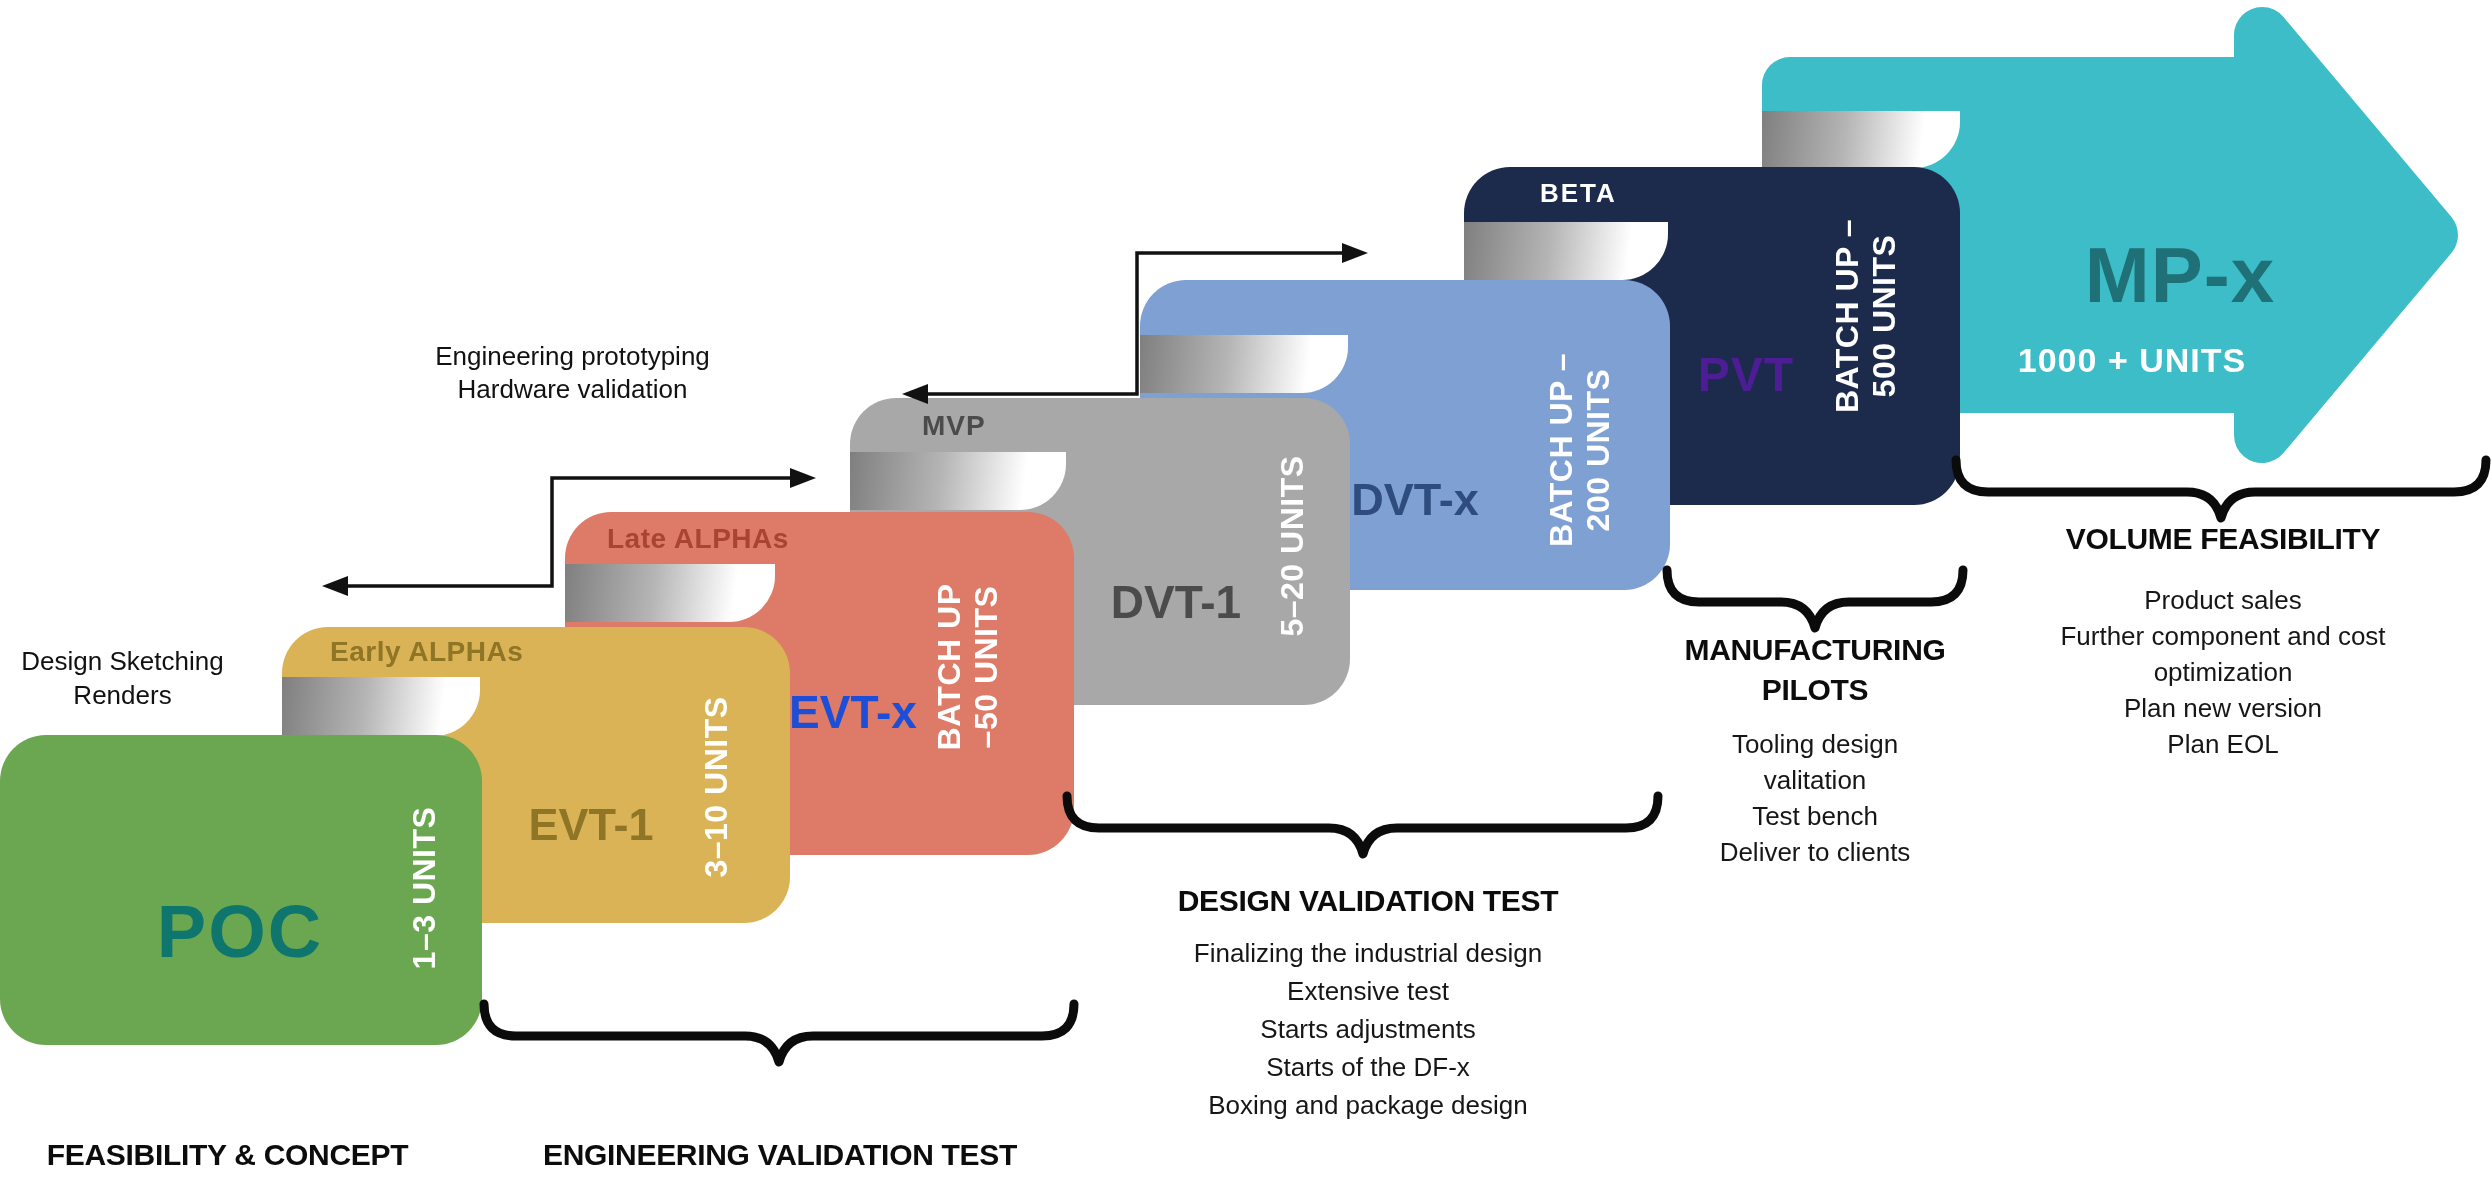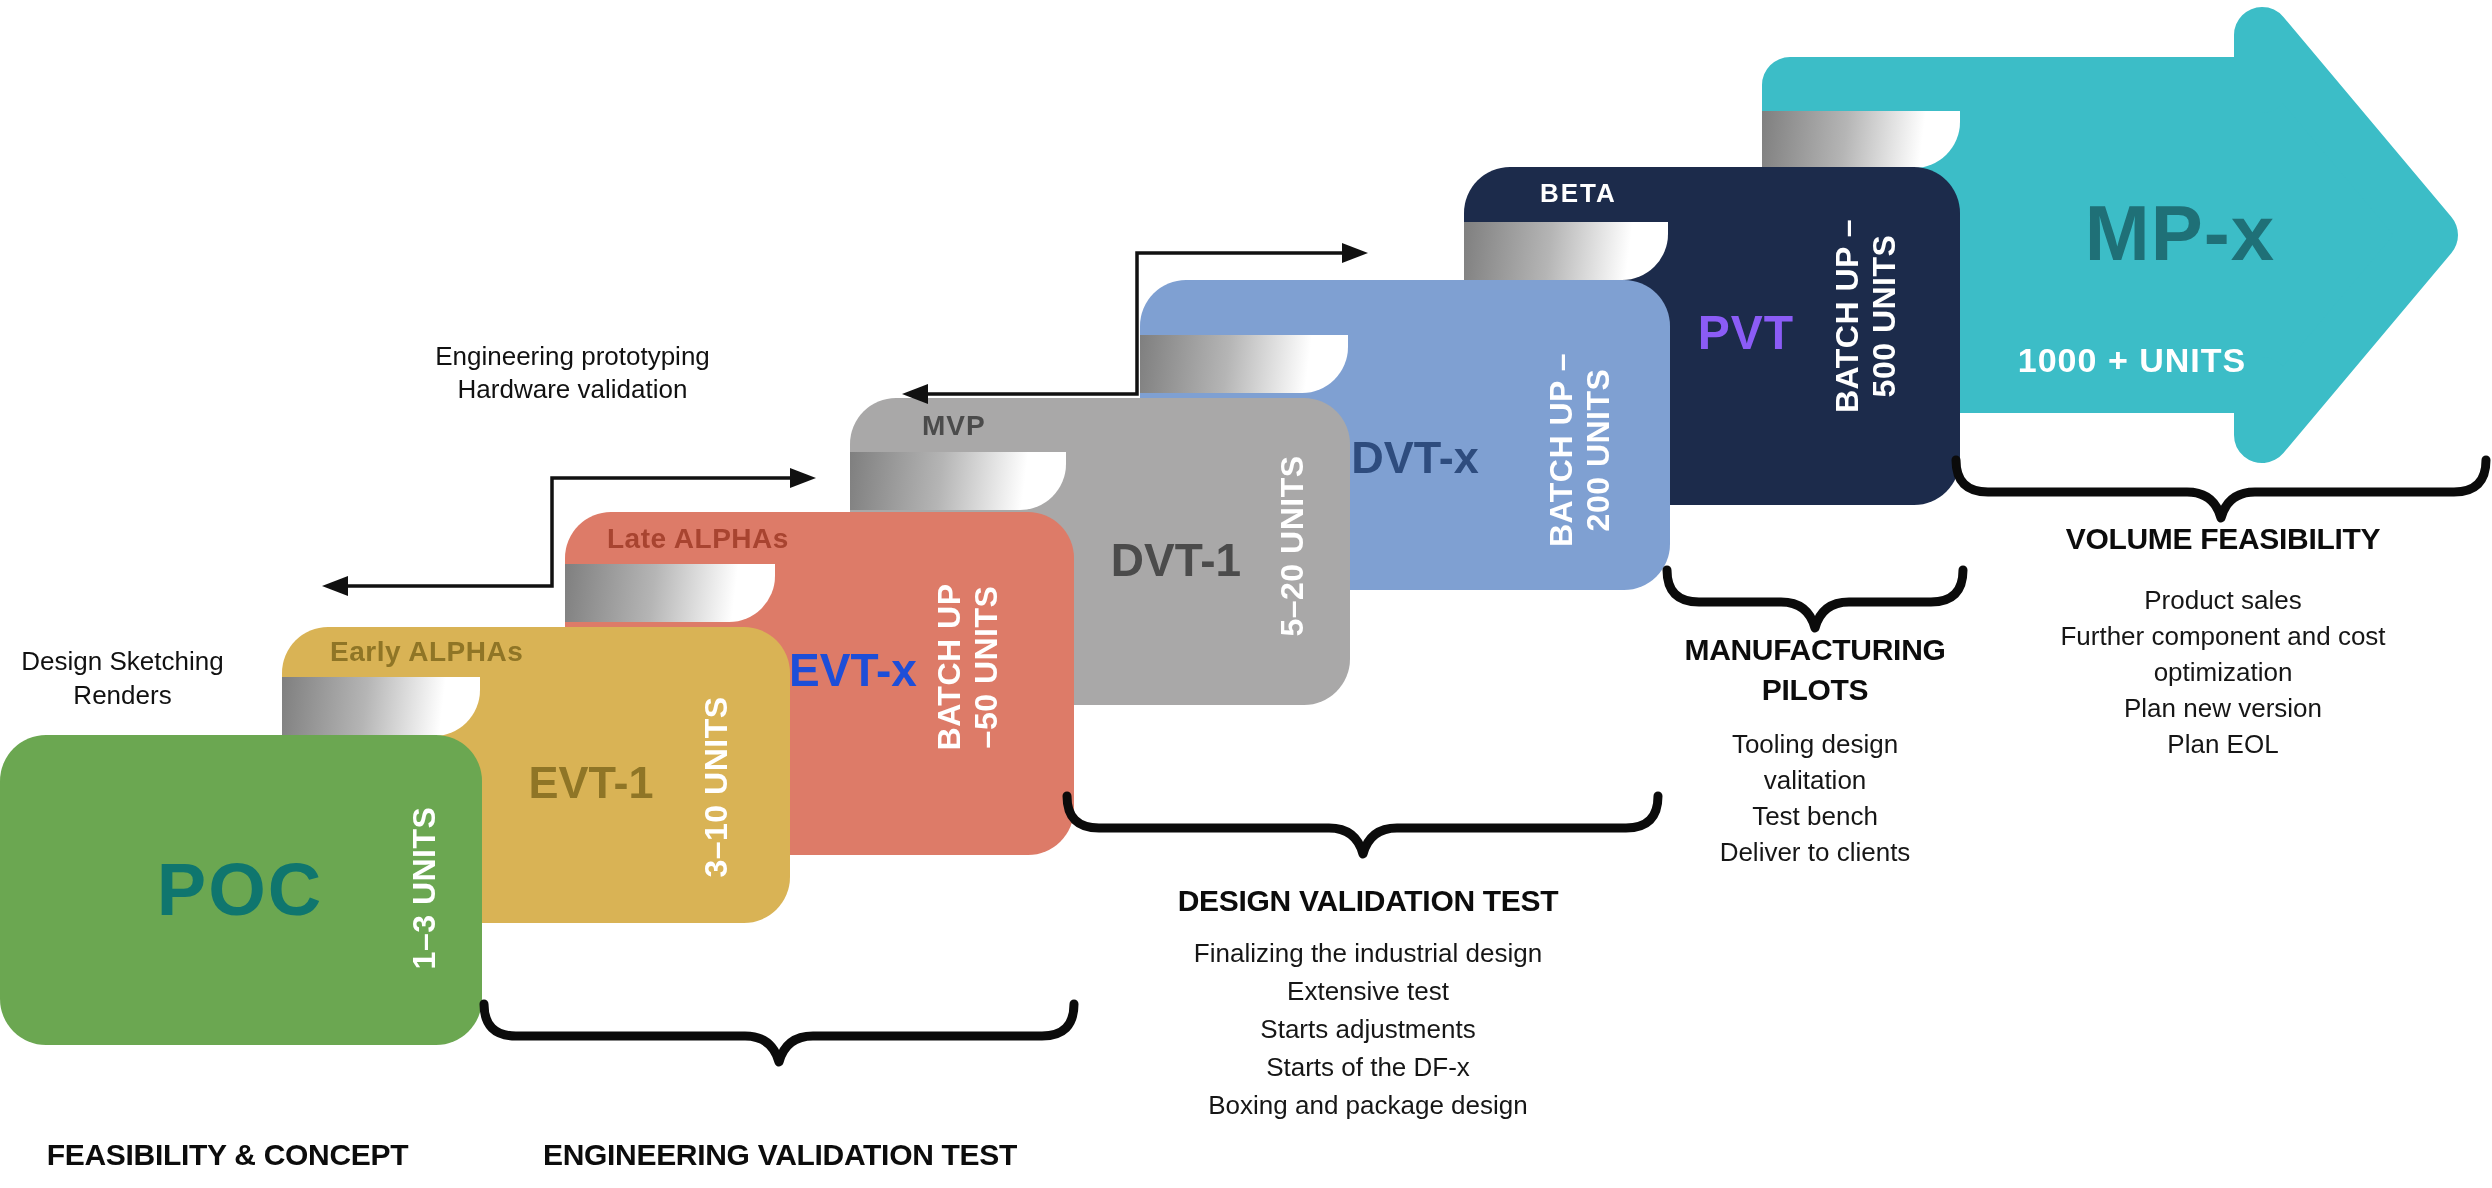--- a/index.html
+++ b/index.html
@@ -25,27 +25,27 @@
   .curl-mpx{left:1762px;top:111px;width:198px;height:57px;}
 
   
   .tab{position:absolute;display:flex;align-items:center;font-weight:bold;font-size:28px;letter-spacing:.5px;white-space:nowrap;}
   .lbl-evt1{left:330px;top:627px;height:50px;color:#8F7526;}
   .lbl-evtx{left:607px;top:514px;height:50px;color:#A84430;}
   .lbl-dvt1{left:922px;top:402px;height:48px;color:#4B4B4B;letter-spacing:1px;}
   .lbl-pvt{left:1540px;top:170px;height:46px;color:#ffffff;font-size:26px;letter-spacing:2px;text-align:center;}
 
   
-  .title{position:absolute;font-weight:bold;white-space:nowrap;transform:translate(-50%,-50%);}
+  .title{position:absolute;font-weight:bold;white-space:nowrap;transform:translate(-50%,-50%);margin-top:42px;}
   .t-poc{left:240px;top:889px;font-size:74px;color:#0f766e;letter-spacing:2px;}
   .t-evt1{left:591px;top:783px;font-size:45px;color:#8F7526;}
   .t-evtx{left:853px;top:670px;font-size:46px;color:#1d4ed8;}
   .t-dvt1{left:1176px;top:560px;font-size:46px;color:#4B4B4B;}
   .t-dvtx{left:1415px;top:458px;font-size:45px;color:#2E4C7E;}
-  .t-pvt{left:1746px;top:332px;font-size:48px;color:#8b5cf6;letter-spacing:1px;}
+  .t-pvt{left:1746px;top:332px;font-size:48px;color:#4c1d95;letter-spacing:1px;}
   .t-mpx{left:2180px;top:233px;font-size:78px;color:#1F7077;letter-spacing:1px;}
 
   
   .vunits{position:absolute;transform:translate(-50%,-50%) rotate(-90deg);text-align:center;color:#ffffff;font-weight:bold;font-size:32px;line-height:37px;white-space:nowrap;letter-spacing:.5px;}
   .u-poc{left:424px;top:888px;}
   .u-evt1{left:716px;top:787px;}
   .u-evtx{left:968px;top:667px;}
   .u-dvt1{left:1292px;top:546px;}
   .u-dvtx{left:1580px;top:450px;}
   .u-pvt{left:1866px;top:316px;}

